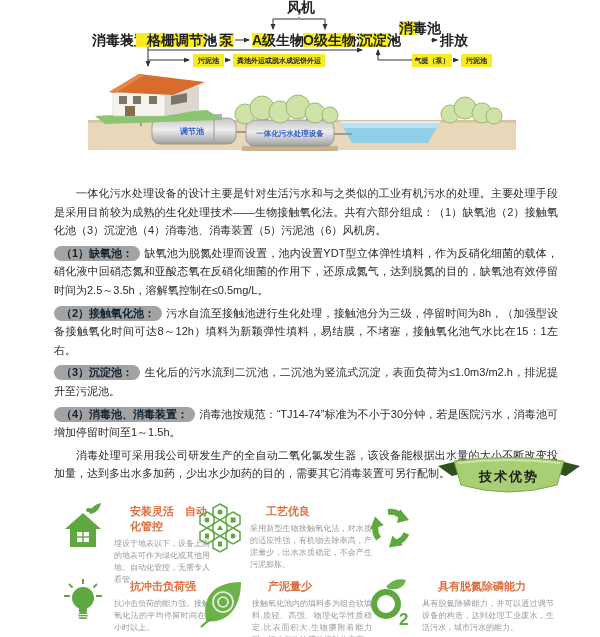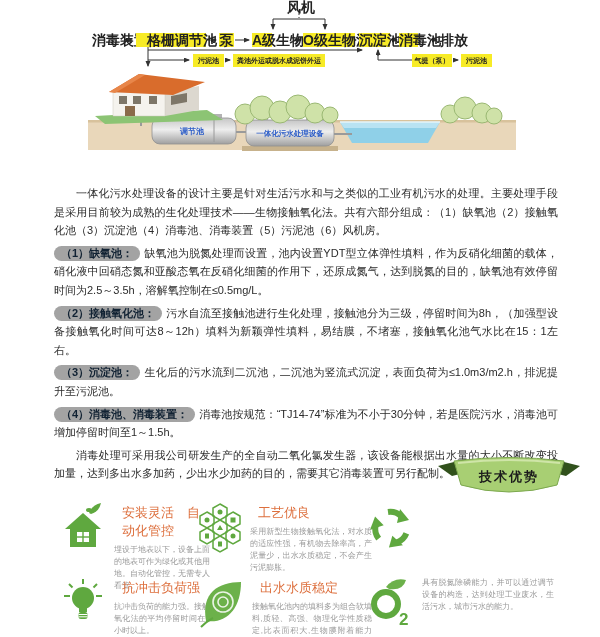--- a/index.html
+++ b/index.html
@@ -19,21 +19,21 @@
            line-height:18.6px;color:#2b2b2b;text-align:justify;}
   #article p{margin:4px 0 1px 0;}
   .indent{text-indent:2em;}
   .pill{display:inline-block;background:#a3a3a3;color:#123;border-radius:9px;
         padding:0 7px;height:15px;line-height:15px;margin-right:4px;font-weight:bold;}
   
   #badge{position:absolute;left:436px;top:454px;}
   
   .adv{position:absolute;display:flex;gap:8px;}
   .adv-icon{flex:0 0 auto;}
-  .adv-title{font-size:13px;font-weight:normal;color:#DD6F3D;margin:2px 0 4px 8px;}
+  .adv-title{font-size:11px;font-weight:bold;color:#DD6F3D;margin:2px 0 4px 16px;}
   .adv-desc{font-size:8px;line-height:12px;color:#9a9a9a;text-align:justify;}
   svg text{font-family:"Liberation Sans","DejaVu Sans",sans-serif;}
 </style>
 </head>
 <body>
 
 <div class="page">
 
   <div id="flow">
     <svg width="600" height="72">
@@ -65,21 +65,21 @@
       </g>
     </svg>
     <span class="fl plain" style="left:301px;top:0px"><span style="transform:translateX(-50%);display:inline-block">风机</span></span>
     <span class="fl plain" style="left:92px;top:33px">消毒装置</span>
     <span class="fl box" style="left:136px;top:33px;width:50px">格栅</span>
     <span class="fl box" style="left:175px;top:33px;width:31px">调节池</span>
     <span class="fl box" style="left:219px;top:33px;width:15px">泵</span>
     <span class="fl box" style="left:252px;top:33px;width:20px">A级生物池</span>
     <span class="fl box" style="left:303px;top:33px;width:52px">O级生物池</span>
     <span class="fl box" style="left:359px;top:33px;width:31px">沉淀池</span>
-    <span class="fl box" style="left:399px;top:33px;width:19px">消毒池</span>
+    <span class="fl box" style="left:399px;top:21px;width:19px">消毒池</span>
     <span class="fl plain" style="left:440px;top:33px">排放</span>
     <span class="fl b2" style="left:193px;top:54px;width:31px">污泥池</span>
     <span class="fl b2" style="left:233px;top:54px;width:92px">粪池外运或脱水成泥饼外运</span>
     <span class="fl b2" style="left:412px;top:54px;width:40px">气提（泵）</span>
     <span class="fl b2" style="left:461px;top:54px;width:31px">污泥池</span>
   </div>
 
   <svg id="scene" width="600" height="90" viewBox="0 0 600 90">
     <defs>
       <linearGradient id="tankg" x1="0" y1="0" x2="0" y2="1">
@@ -264,31 +264,32 @@
       <svg width="46" height="52" viewBox="0 0 46 52">
         <path d="M8,44 C3,16 20,5 43,5 C43,31 29,47 8,44 Z" fill="#6CB14A"></path>
         <g fill="none" stroke="#ffffff" stroke-width="1.6" opacity="0.85">
           <circle cx="25" cy="25" r="10"></circle>
           <circle cx="25" cy="25" r="5"></circle>
         </g>
         <path d="M3,50 Q9,44 15,41" stroke="#5FA83F" stroke-width="2" fill="none"></path>
       </svg>
     </div>
     <div class="adv-body">
-      <div class="adv-title">出水水质稳定</div>
+      <div class="adv-title">产泥量少</div>
       <div class="adv-desc">接触氧化池内的填料多为组合软填料,质轻、高强、物理化学性质稳定,比表面积大,生物膜附着能力强，污水与生物膜的接触效率高。</div>
     </div>
   </div>
 
   <div class="adv" style="left:368px;top:577px;width:186px">
     <div class="adv-icon">
       <svg width="46" height="52" viewBox="0 0 46 52">
         <circle cx="18" cy="27" r="12" fill="none" stroke="#5FA83F" stroke-width="6"></circle>
         <path d="M18,10 Q26,0 38,3 Q35,14 21,12 Z" fill="#6CB14A"></path>
         <text x="31" y="48" font-size="17" font-weight="bold" fill="#5FA83F">2</text>
       </svg>
     </div>
     <div class="adv-body">
+      <div class="adv-title">具有脱氮除磷能力</div>
       <div class="adv-desc">具有脱氮除磷能力，并可以通过调节设备的构造，达到处理工业废水，生活污水，城市污水的能力。</div>
     </div>
   </div>
 
 </div>
 
 </body></html>

